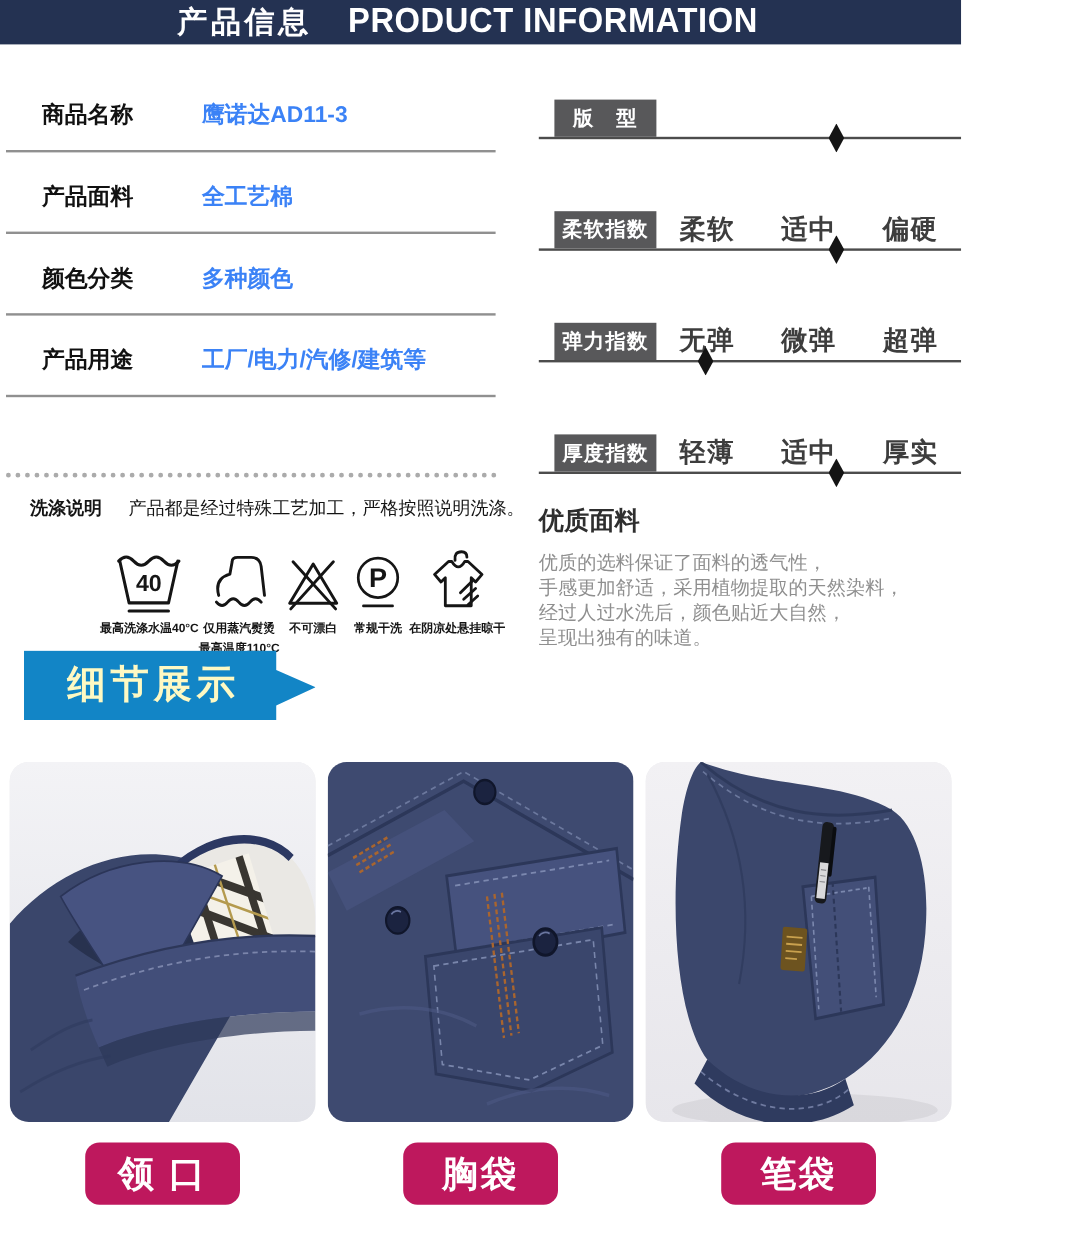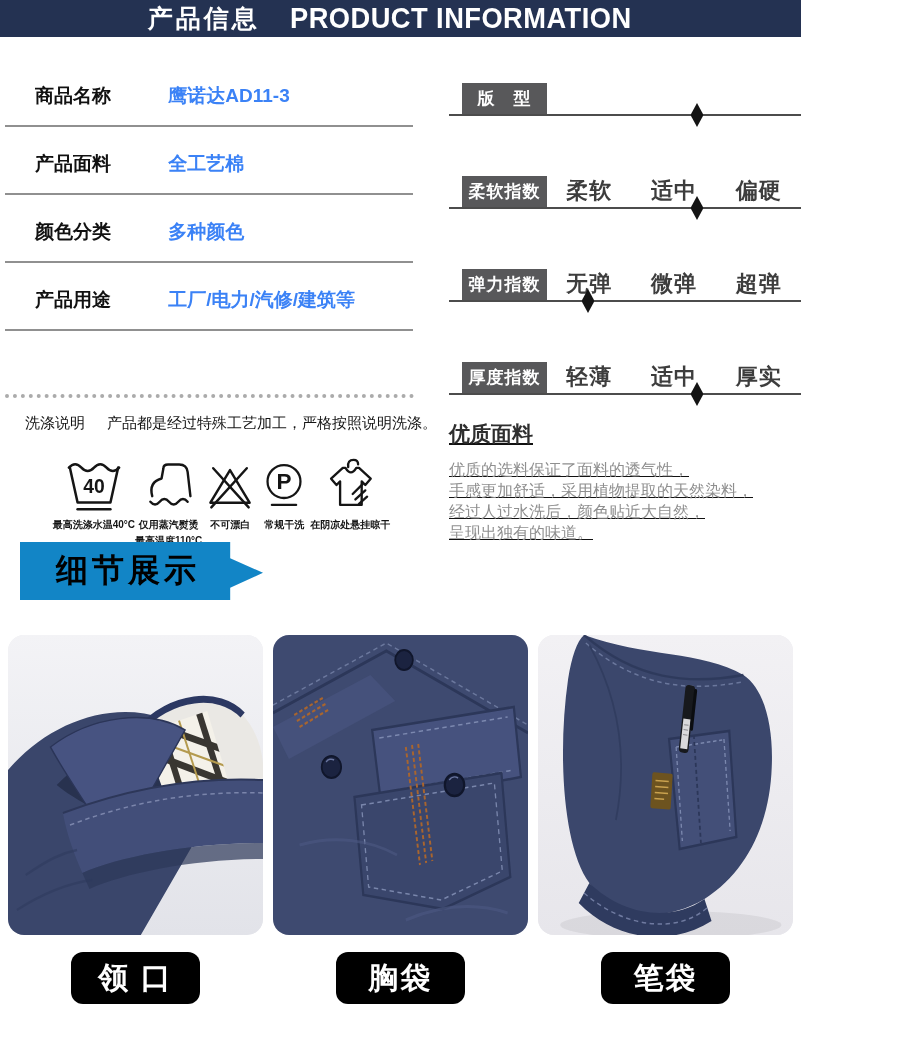--- a/index.html
+++ b/index.html
@@ -18,56 +18,56 @@
 
   
   .attrs{margin:22px 0 0 5px;width:408px;}
   .attr-row{border-bottom:2px solid #909090;padding:24px 0 16px 30px;font-size:19px;}
   .attr-label{display:inline-block;width:128px;font-weight:bold;color:#111;}
   .attr-value{font-weight:600;color:#3b82f6;}
 
   
   .wash-divider{margin:63px 0 0 5px;width:409px;border-top:4px dotted #ababab;height:0;}
   .wash-head{margin:16px 0 0 25px;font-size:15px;color:#141414;display:flex;gap:22px;white-space:nowrap;}
-  .wash-label{font-weight:normal;text-align:right;}
-  .wash-icons{display:flex;justify-content:center;align-items:flex-start;margin:22px 16px 0 22px;}
+  .wash-label{font-weight:bold;text-align:right;}
+  .wash-icons{display:flex;justify-content:flex-end;align-items:flex-start;margin:22px 16px 0 22px;}
   .wash-icon{display:flex;flex-direction:column;align-items:center;}
   .wash-icon svg{display:block;}
   .wash-caption{font-size:10px;font-weight:bold;color:#141414;margin-top:4px;line-height:12px;text-align:center;}
 
   
   .scale-row{position:relative;display:flex;align-items:stretch;height:31px;border-bottom:2px solid #4c4c4c;margin-top:60px;padding-left:13px;}
   .scale-row:first-child{margin-top:46px;}
   .scale-badge{width:85px;background:#58585a;color:#fff;font-size:17px;font-weight:bold;
                display:flex;align-items:center;justify-content:center;letter-spacing:1px;}
   .scale-options{flex:1;display:flex;}
   .scale-options span{flex:1;text-align:center;font-size:22px;font-weight:600;color:#3d3d3d;line-height:30px;letter-spacing:1px;}
   .diamond{position:absolute;bottom:-13px;left:248px;width:13px;height:24px;background:#141414;
            clip-path:polygon(50% 0,100% 50%,50% 100%,0 50%);transform:translateX(-50%);}
 
   
-  .fabric{margin-top:25px;text-decoration:underline;}
+  .fabric{margin-top:25px;}
   .fabric-title{font-size:21px;font-weight:bold;color:#2e2e2e;}
   .fabric-lines{margin-top:11px;font-size:16px;color:#8f8f8f;line-height:21px;}
   .fabric-lines p{margin:0;}
 
   
-  .detail-banner{margin-left:20px;width:243px;height:58px;background:#1285c6;color:#000000;
+  .detail-banner{margin-left:20px;width:243px;height:58px;background:#1285c6;color:#fef9c3;
                  font-size:32px;font-weight:bold;letter-spacing:4px;display:flex;align-items:center;
                  padding-left:36px;box-sizing:border-box;
                  clip-path:polygon(0 0,86.5% 0,86.5% 28%,100% 53%,86.5% 79%,86.5% 100%,0 100%);}
 
   
   .photos{display:flex;gap:10px;margin:35px 8px 0;}
   .photo{width:288px;height:300px;border-radius:16px;overflow:hidden;background:#ededf0;}
   .photo svg{display:block;width:100%;height:100%;}
 
   .photo-labels{display:flex;gap:10px;margin:17px 8px 0;}
   .label-cell{width:288px;display:flex;justify-content:center;}
-  .photo-label{min-width:129px;height:52px;background:#000000;border-radius:12px;color:#fff;
+  .photo-label{min-width:129px;height:52px;background:#be185d;border-radius:12px;color:#fff;
                font-size:30px;font-weight:bold;letter-spacing:2px;display:flex;align-items:center;
                justify-content:center;padding:0 4px;box-sizing:border-box;}
 
   .care-icon{stroke:#151515;fill:none;stroke-width:2.6;stroke-linecap:round;stroke-linejoin:round;}
   .care-text{fill:#151515;font-weight:bold;font-family:"Liberation Sans","DejaVu Sans",sans-serif;}
 </style>
 </head>
 <body>
 
 <div class="page">

